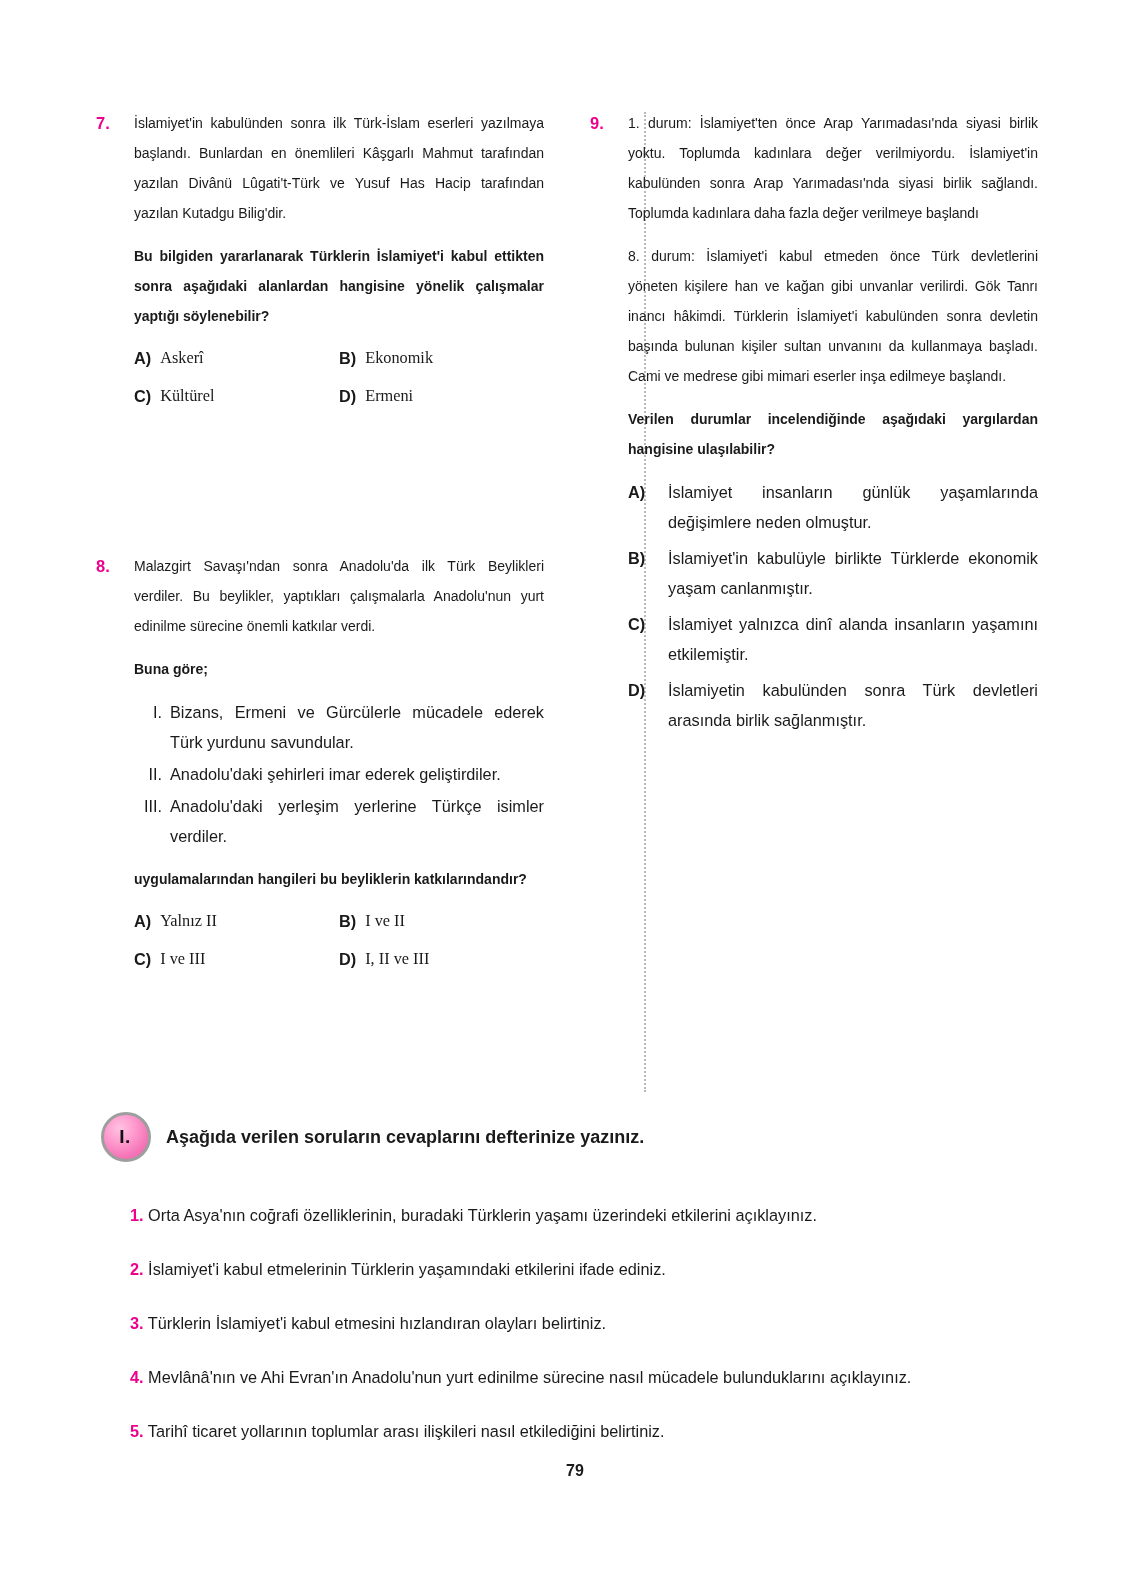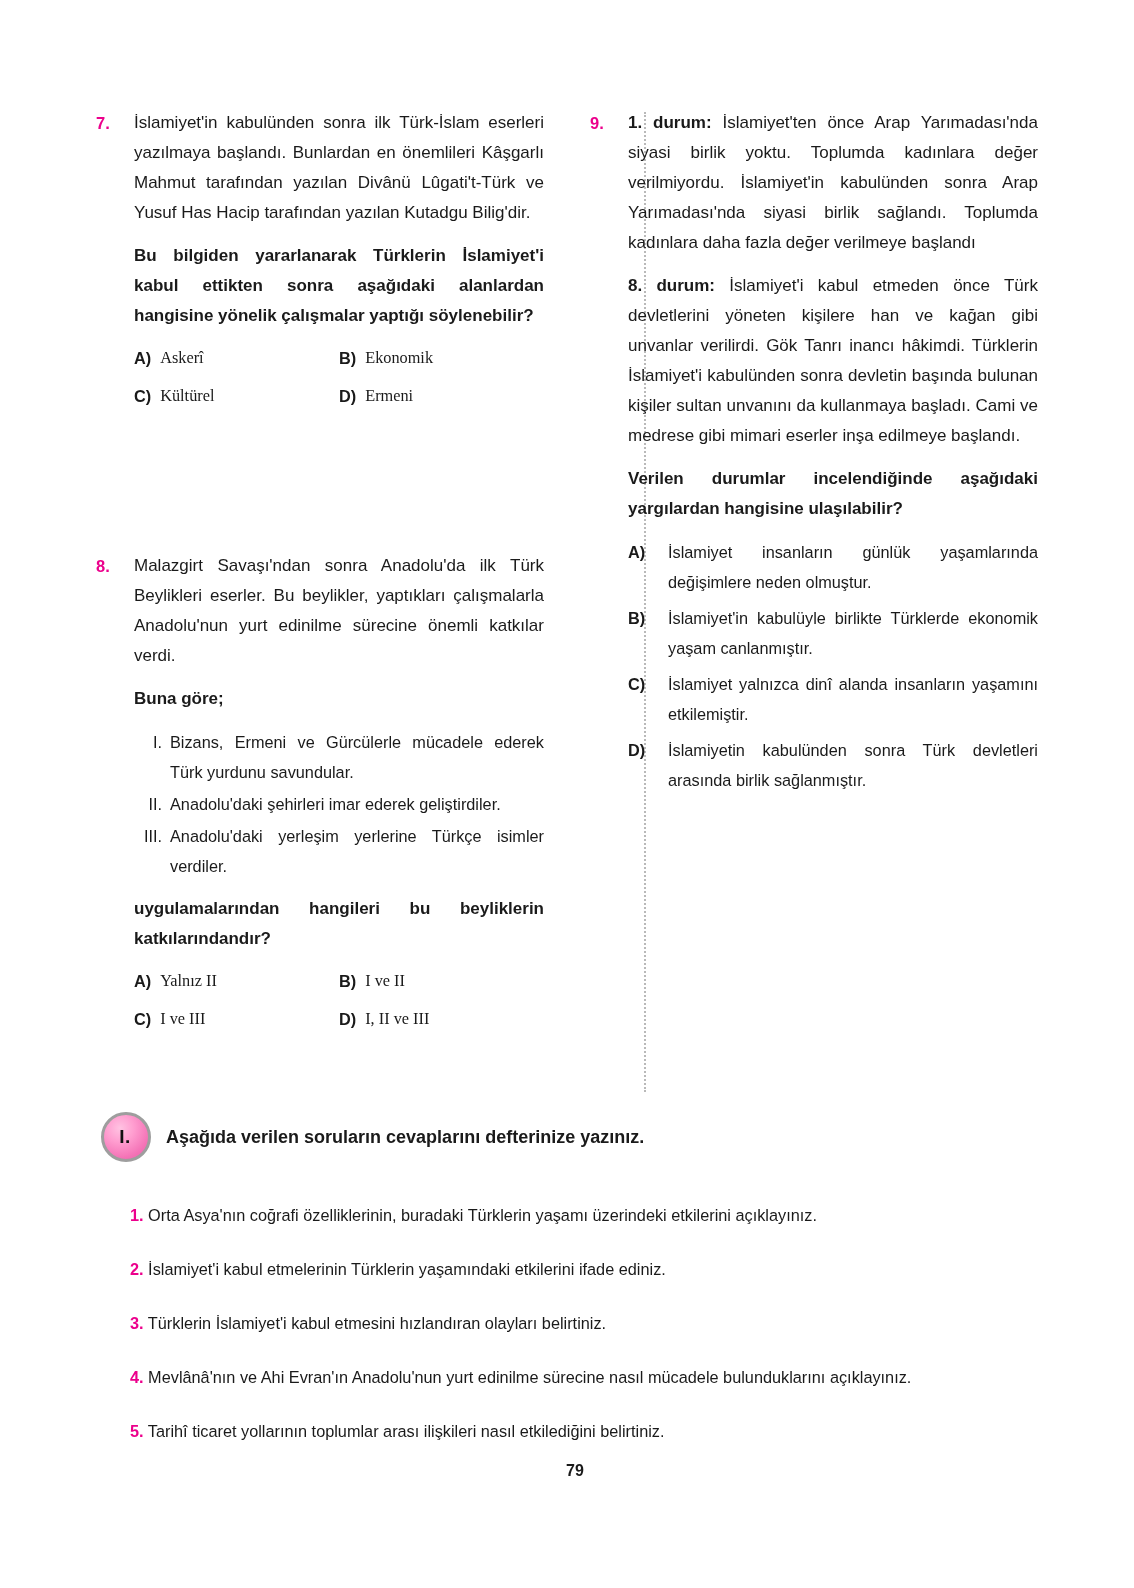--- a/index.html
+++ b/index.html
@@ -61,29 +61,29 @@
     font-weight: bold;
     font-size: 16.5px;
     color: #ec008c;
     line-height: 30px;
   }
   .q-body {
     margin-left: 38px;
   }
 
   .para {
-    font-size: 17px;
+    font-size: 14px;
     line-height: 30px;
     text-align: justify;
     text-justify: inter-word;
     margin: 0 0 13px 0;
     hyphens: manual;
   }
   .para.bold { font-weight: bold; }
-  .para b { font-weight: bold; }
+  .para b { font-weight: normal; }
 
   
   .roman-list {
     margin: 0 0 13px 0;
     padding: 0;
     list-style: none;
   }
   .roman-item {
     position: relative;
     padding-left: 36px;
@@ -253,21 +253,21 @@
             </div>
           </div>
         </div>
       </div>
 
       <div style="height:115px"></div>
 
       <div class="q">
         <div class="q-num">8.</div>
         <div class="q-body">
-          <p class="para">Malazgirt Savaşı'ndan sonra Anadolu'da ilk Türk Beylikleri eserler. Bu beylikler, yaptıkları çalışmalarla Anadolu'nun yurt edinilme sürecine önemli katkılar verdi.</p>
+          <p class="para">Malazgirt Savaşı'ndan sonra Anadolu'da ilk Türk Beylikleri verdiler. Bu beylikler, yaptıkları çalışmalarla Anadolu'nun yurt edinilme sürecine önemli katkılar verdi.</p>
           <p class="para bold">Buna göre;</p>
 
           <ul class="roman-list">
             <li class="roman-item">
               <span class="roman-marker">I.</span>
               <span>Bizans, Ermeni ve Gürcülerle mücadele ederek Türk yurdunu savundular.</span>
             </li>
             <li class="roman-item">
               <span class="roman-marker">II.</span>
               <span>Anadolu'daki şehirleri imar ederek geliştirdiler.</span>

